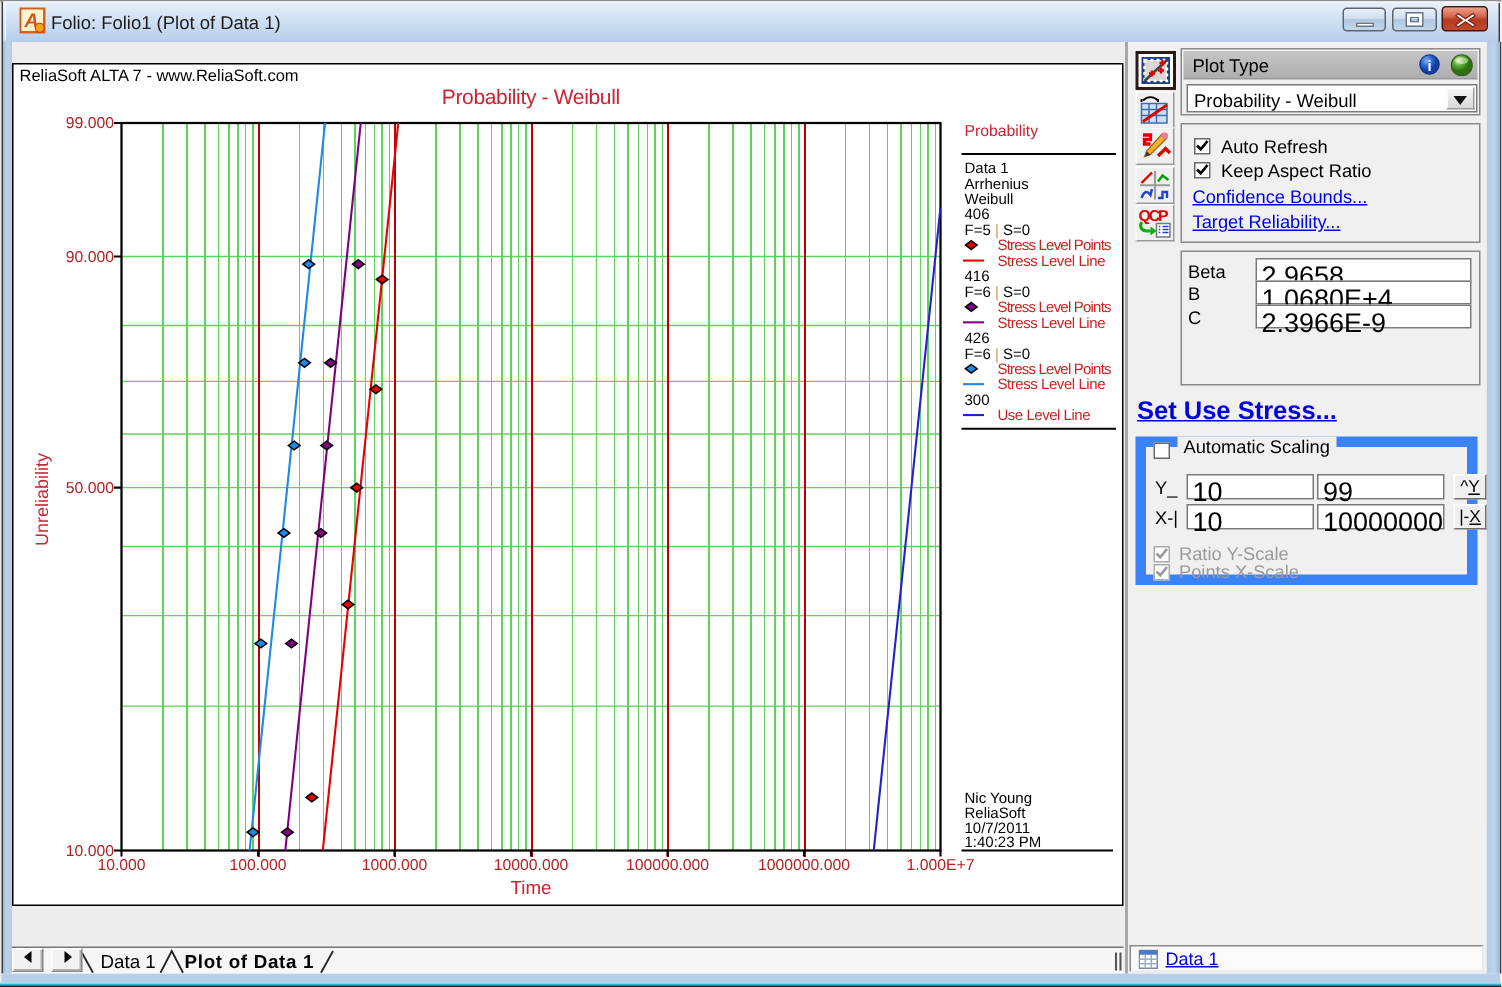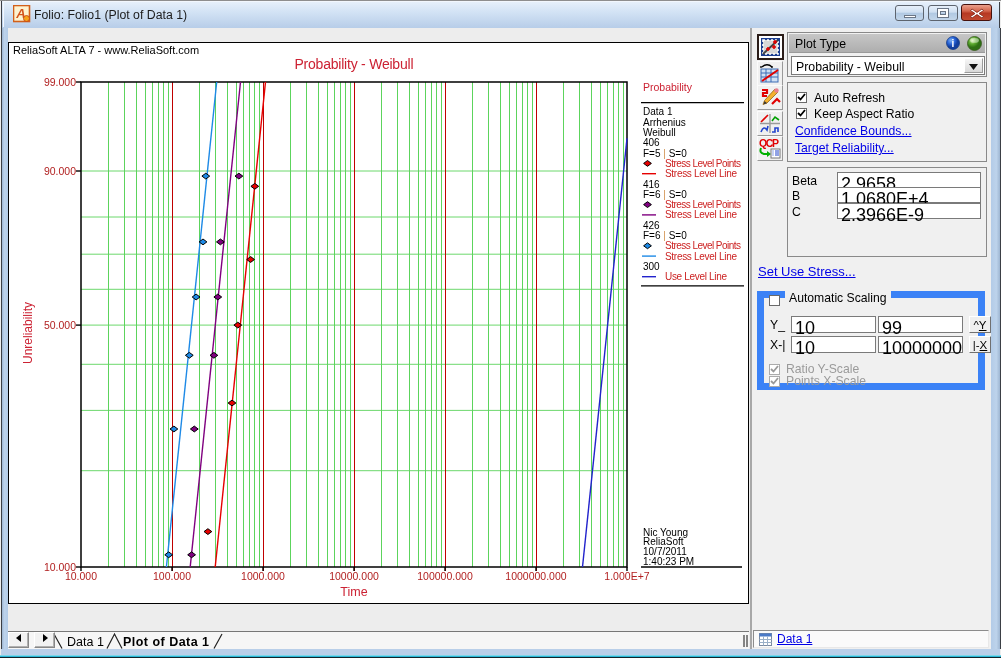--- a/index.html
+++ b/index.html
@@ -330,21 +330,21 @@
 
  <div class="abs grp" style="left:35px;top:139px;width:200px;height:90px">
   <span class="lbl" style="left:4px;top:6px">Beta</span>
   <span class="lbl" style="left:4px;top:21px">B</span>
   <span class="lbl" style="left:4px;top:37px">C</span>
   <div class="inp" style="left:49px;top:4px;width:144px;height:16px">2.9658</div>
   <div class="inp" style="left:49px;top:19px;width:144px;height:16px">1.0680E+4</div>
   <div class="inp" style="left:49px;top:35px;width:144px;height:16px">2.3966E-9</div>
  </div>
 
- <span class="link" style="left:6px;top:236px;font-weight:normal;font-size:13px">Set Use Stress...</span>
+ <span class="link" style="left:6px;top:236px;font-weight:bold;font-size:17px">Set Use Stress...</span>
 
  <div class="abs" style="left:5px;top:263px;width:228px;height:99px;border:7px solid #3b82f6">
   <div class="cb" style="left:5px;top:-3px"></div>
   <span class="lbl" style="left:21px;top:-7px;background:#f0f0f0;padding:0 4px">Automatic Scaling</span>
   <span class="lbl" style="left:6px;top:20px">Y_</span>
   <div class="inp" style="left:27px;top:18px;width:85px;height:17px">10</div>
   <div class="inp" style="left:114px;top:18px;width:85px;height:17px">99</div>
   <div class="pbtn" style="left:205px;top:18px;width:22px;height:17px;padding-top:2px">^<span style="text-decoration:underline">Y</span></div>
   <span class="lbl" style="left:6px;top:40px">X-|</span>
   <div class="inp" style="left:27px;top:38px;width:85px;height:17px">10</div>

